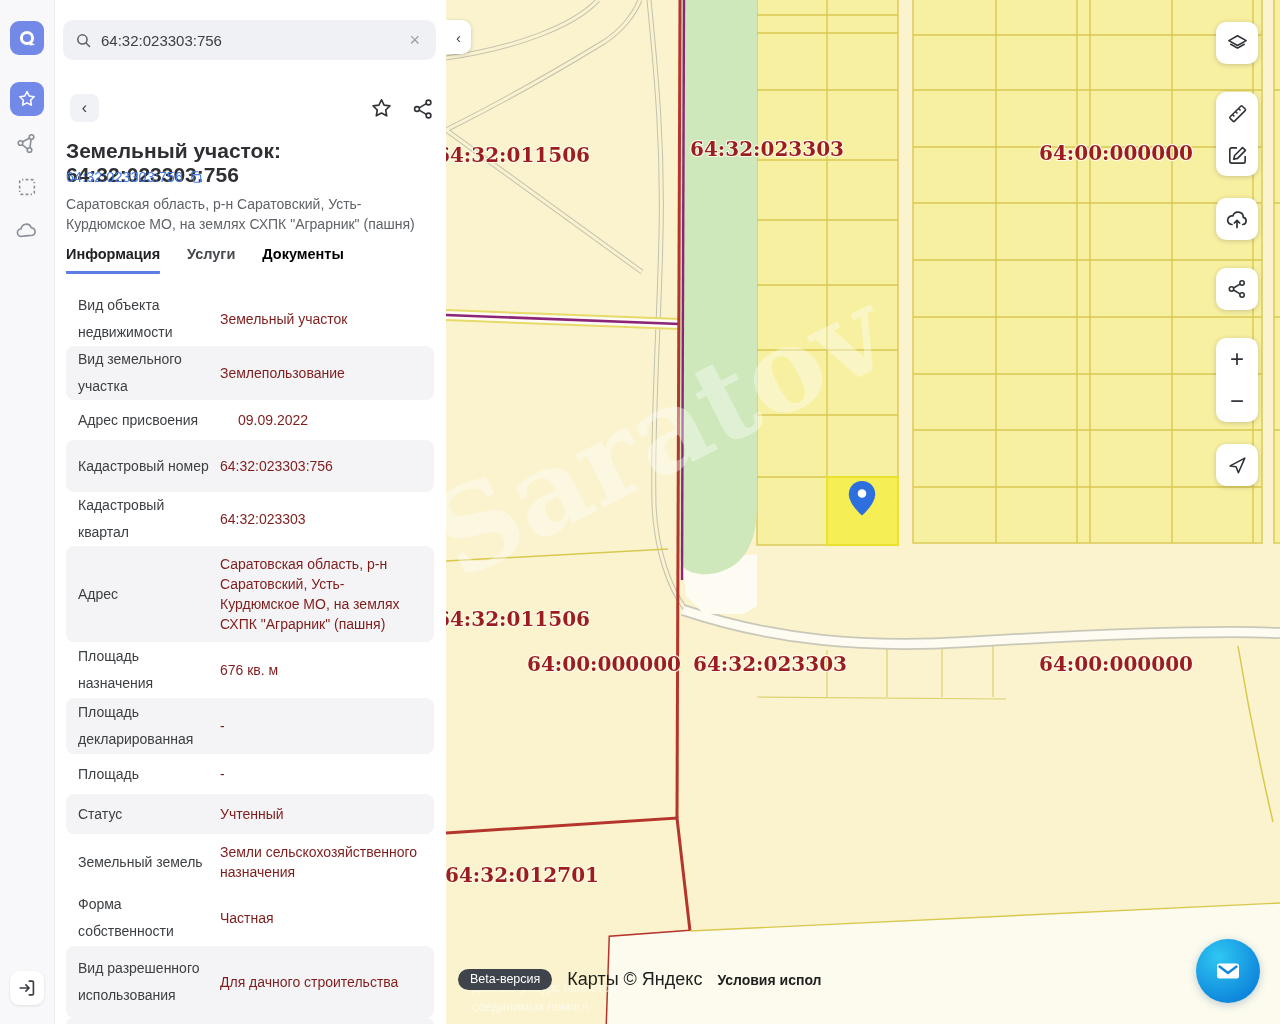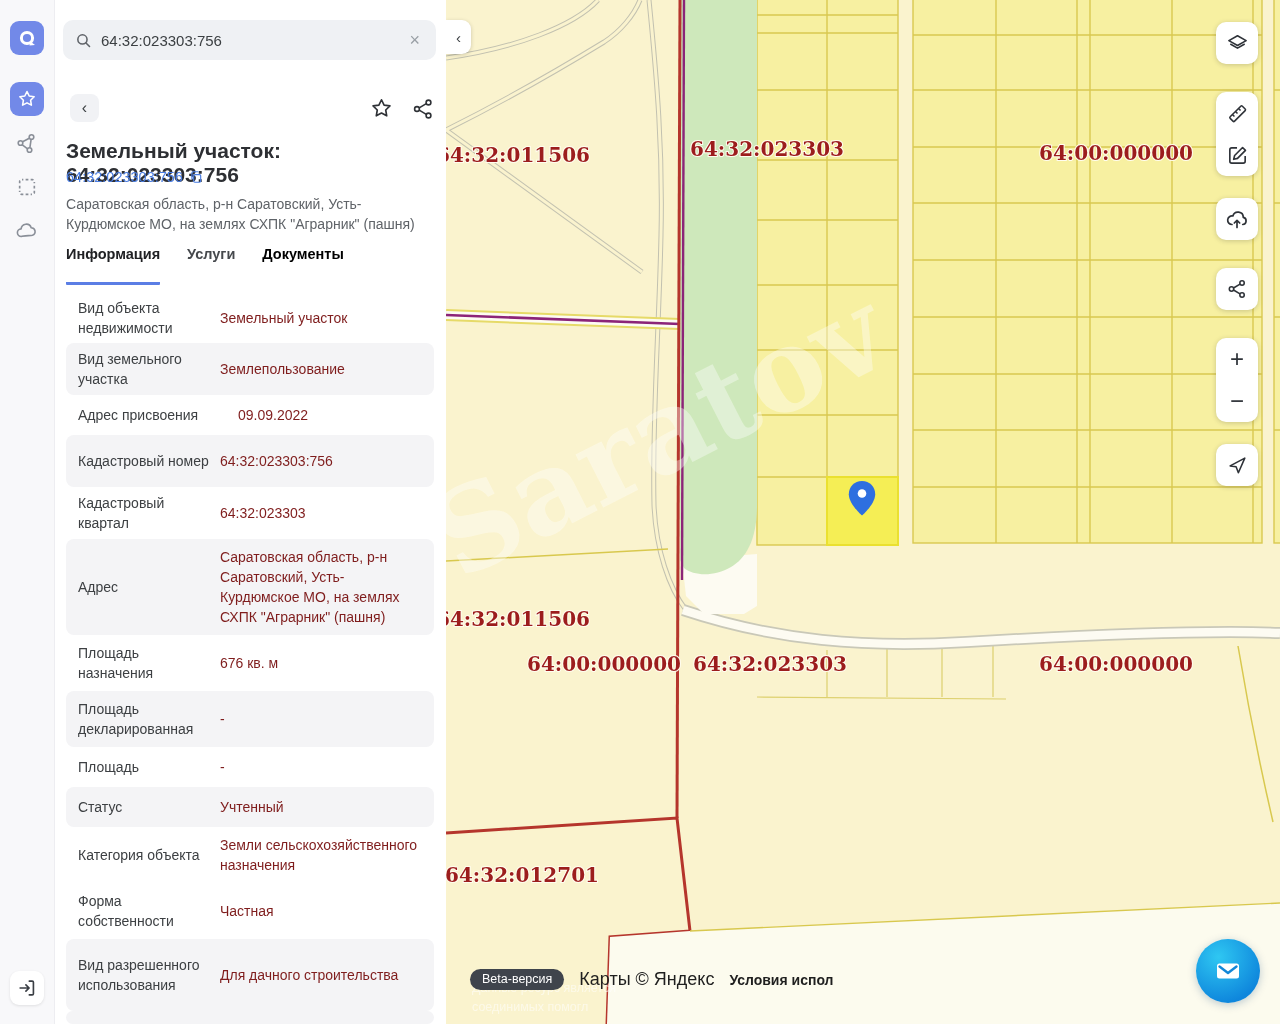--- a/index.html
+++ b/index.html
@@ -31,47 +31,47 @@
   .hdr-icons .icn { width:27px; height:27px; display:flex; align-items:center; justify-content:center; cursor:pointer; }
 
   .title { position:absolute; left:11px; top:139px; width:370px;
     font-size:21px; font-weight:700; color:#2d2f33; }
   .cadlink { position:absolute; left:11px; top:169px; display:flex; align-items:center; gap:6px;
     font-size:14.5px; color:#4a7de2; cursor:pointer; }
   .address { position:absolute; left:11px; top:194px; width:358px;
     font-size:14px; line-height:20px; color:#5f6368; }
 
   .tabs { position:absolute; left:11px; top:246px; display:flex; gap:27px; }
-  .tab { font-size:14.5px; font-weight:700; color:#3c4043; cursor:pointer; padding-bottom:20px; }
+  .tab { font-size:14.5px; font-weight:700; color:#3c4043; cursor:pointer; padding-bottom:9px; }
   .tab.active { color:#202124; border-bottom:3px solid #5b7ee5; border-radius:1px; }
 
   .table { position:absolute; left:11px; top:292px; width:368px; }
   .row { display:flex; align-items:center; gap:10px; padding:0 12px; border-radius:8px; }
   .row.alt { background:#f4f4f6; }
-  .row .lbl { width:132px; font-size:14px; line-height:20px; color:#3d4043; flex:none; }
+  .row .lbl { width:132px; font-size:14px; line-height:27px; color:#3d4043; flex:none; }
   .row .val { flex:1; font-size:14px; line-height:20px; color:#7f1d1d; }
 
   
   .map { position:absolute; left:446px; top:0; width:834px; height:1024px;
     background:#faf3ce; overflow:hidden; cursor:grab; }
   .map svg.base { position:absolute; left:0; top:0; }
 
   .collapse-btn { position:absolute; left:0; top:20px; width:25px; height:34px; background:#fff;
     border-radius:0 9px 9px 0; box-shadow:0 1px 4px rgba(0,0,0,.18);
     display:flex; align-items:center; justify-content:center; color:#3c4043; font-size:15px;
     cursor:pointer; z-index:6; }
 
   .ctl { position:absolute; right:22px; width:42px; background:#fff; border-radius:10px;
     box-shadow:0 1px 5px rgba(40,40,40,.22); z-index:6; }
   .ctl .cbtn { width:42px; height:42px; display:flex; align-items:center; justify-content:center;
     cursor:pointer; }
   .ctl .cbtn + .cbtn { border-top:0; }
   .zoomtxt { font-size:24px; color:#2e3238; line-height:1; font-weight:400; }
 
-  .attribution { position:absolute; left:470px; top:969px; display:flex; gap:15px;
+  .attribution { position:absolute; left:458px; top:969px; display:flex; gap:15px;
     align-items:center; z-index:6; }
   .beta-pill { background:#3f444c; color:#fff; font-size:12.5px; padding:3px 12px 4px;
     border-radius:12px; }
   .attr-txt { font-size:18px; color:#1f1f1f; white-space:nowrap; }
   .attr-link { font-size:14px; color:#1f1f1f; white-space:nowrap; cursor:pointer;font-weight:bold; }
 
   .chat-btn { position:absolute; left:1196px; top:939px; width:64px; height:64px; border-radius:50%;
     background:radial-gradient(circle at 35% 28%, #2fc7f2, #0e86dc 75%);
     display:flex; align-items:center; justify-content:center; z-index:7; cursor:pointer;
     box-shadow:0 2px 8px rgba(0,60,120,.25); }
@@ -199,21 +199,21 @@
       </div>
       <div class="row" style="min-height:40px">
         <div class="lbl">Площадь</div>
         <div class="val">-</div>
       </div>
       <div class="row alt" style="min-height:40px">
         <div class="lbl">Статус</div>
         <div class="val">Учтенный</div>
       </div>
       <div class="row" style="min-height:56px">
-        <div class="lbl">Категория объекта</div>
+        <div class="lbl">Земельный земель</div>
         <div class="val">Земли сельскохозяйственного назначения</div>
       </div>
       <div class="row" style="min-height:56px">
         <div class="lbl">Форма собственности</div>
         <div class="val">Частная</div>
       </div>
       <div class="row alt" style="min-height:72px">
         <div class="lbl">Вид разрешенного использования</div>
         <div class="val">Для дачного строительства</div>
       </div>

